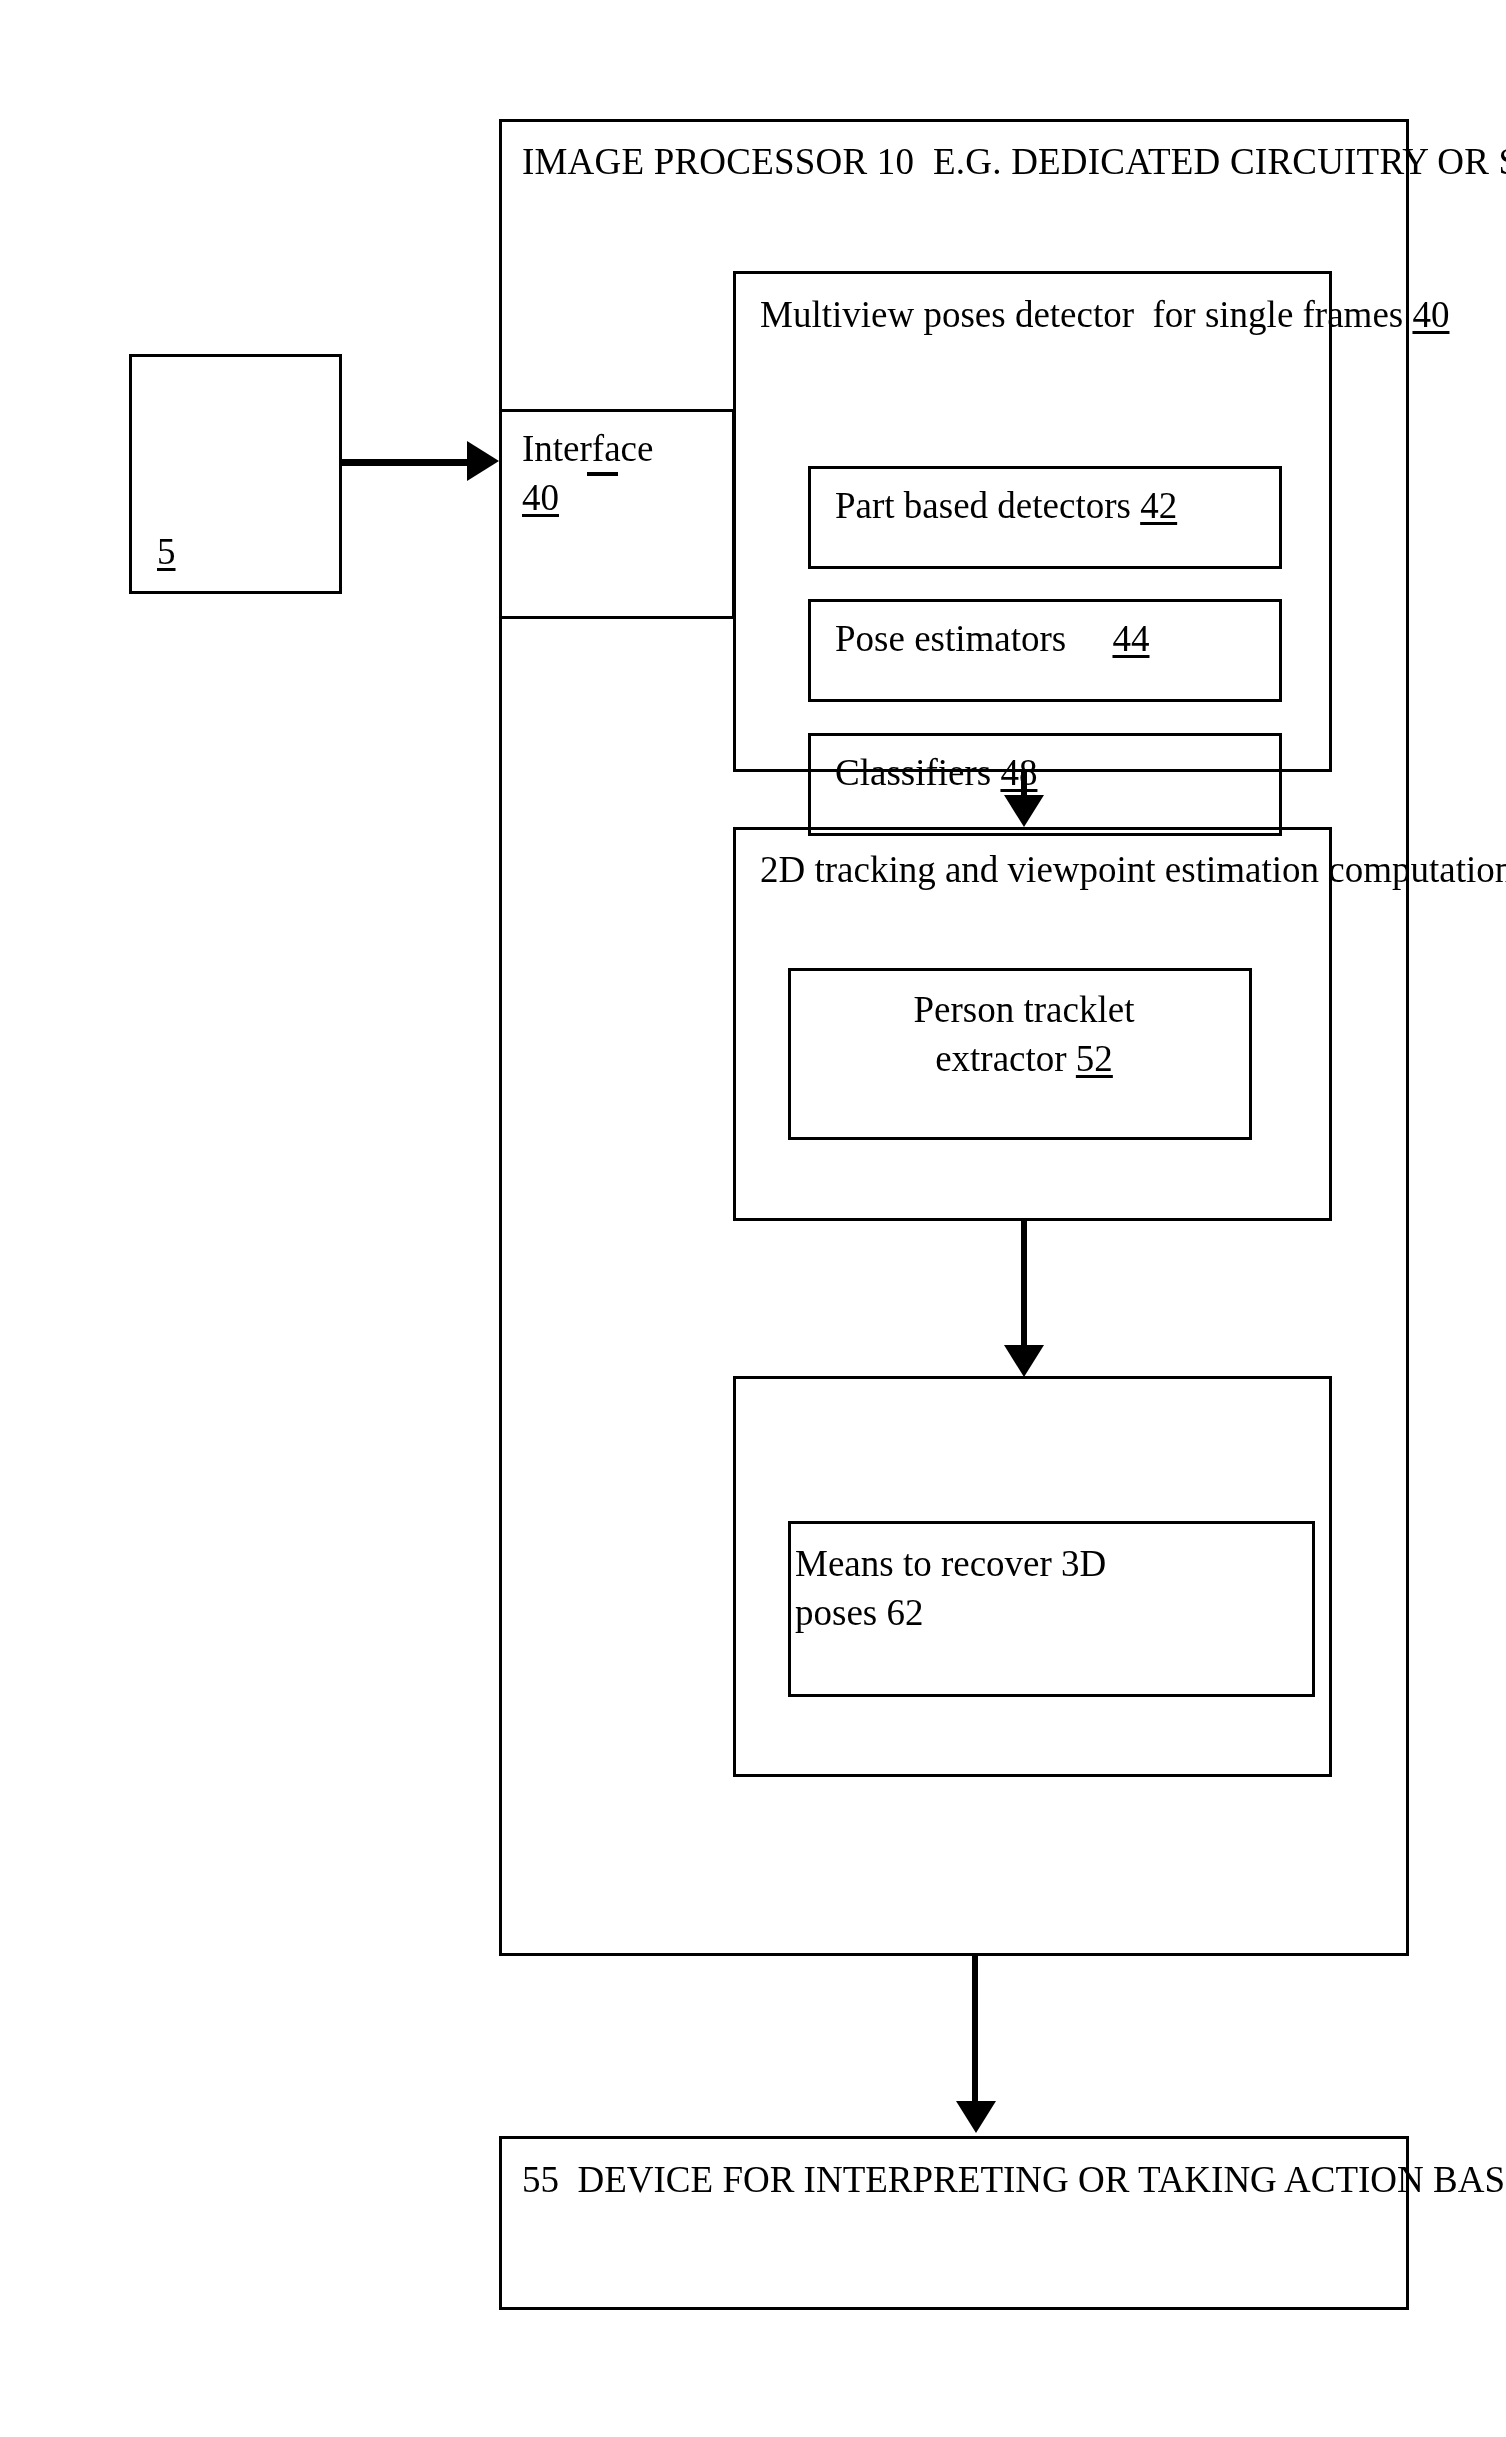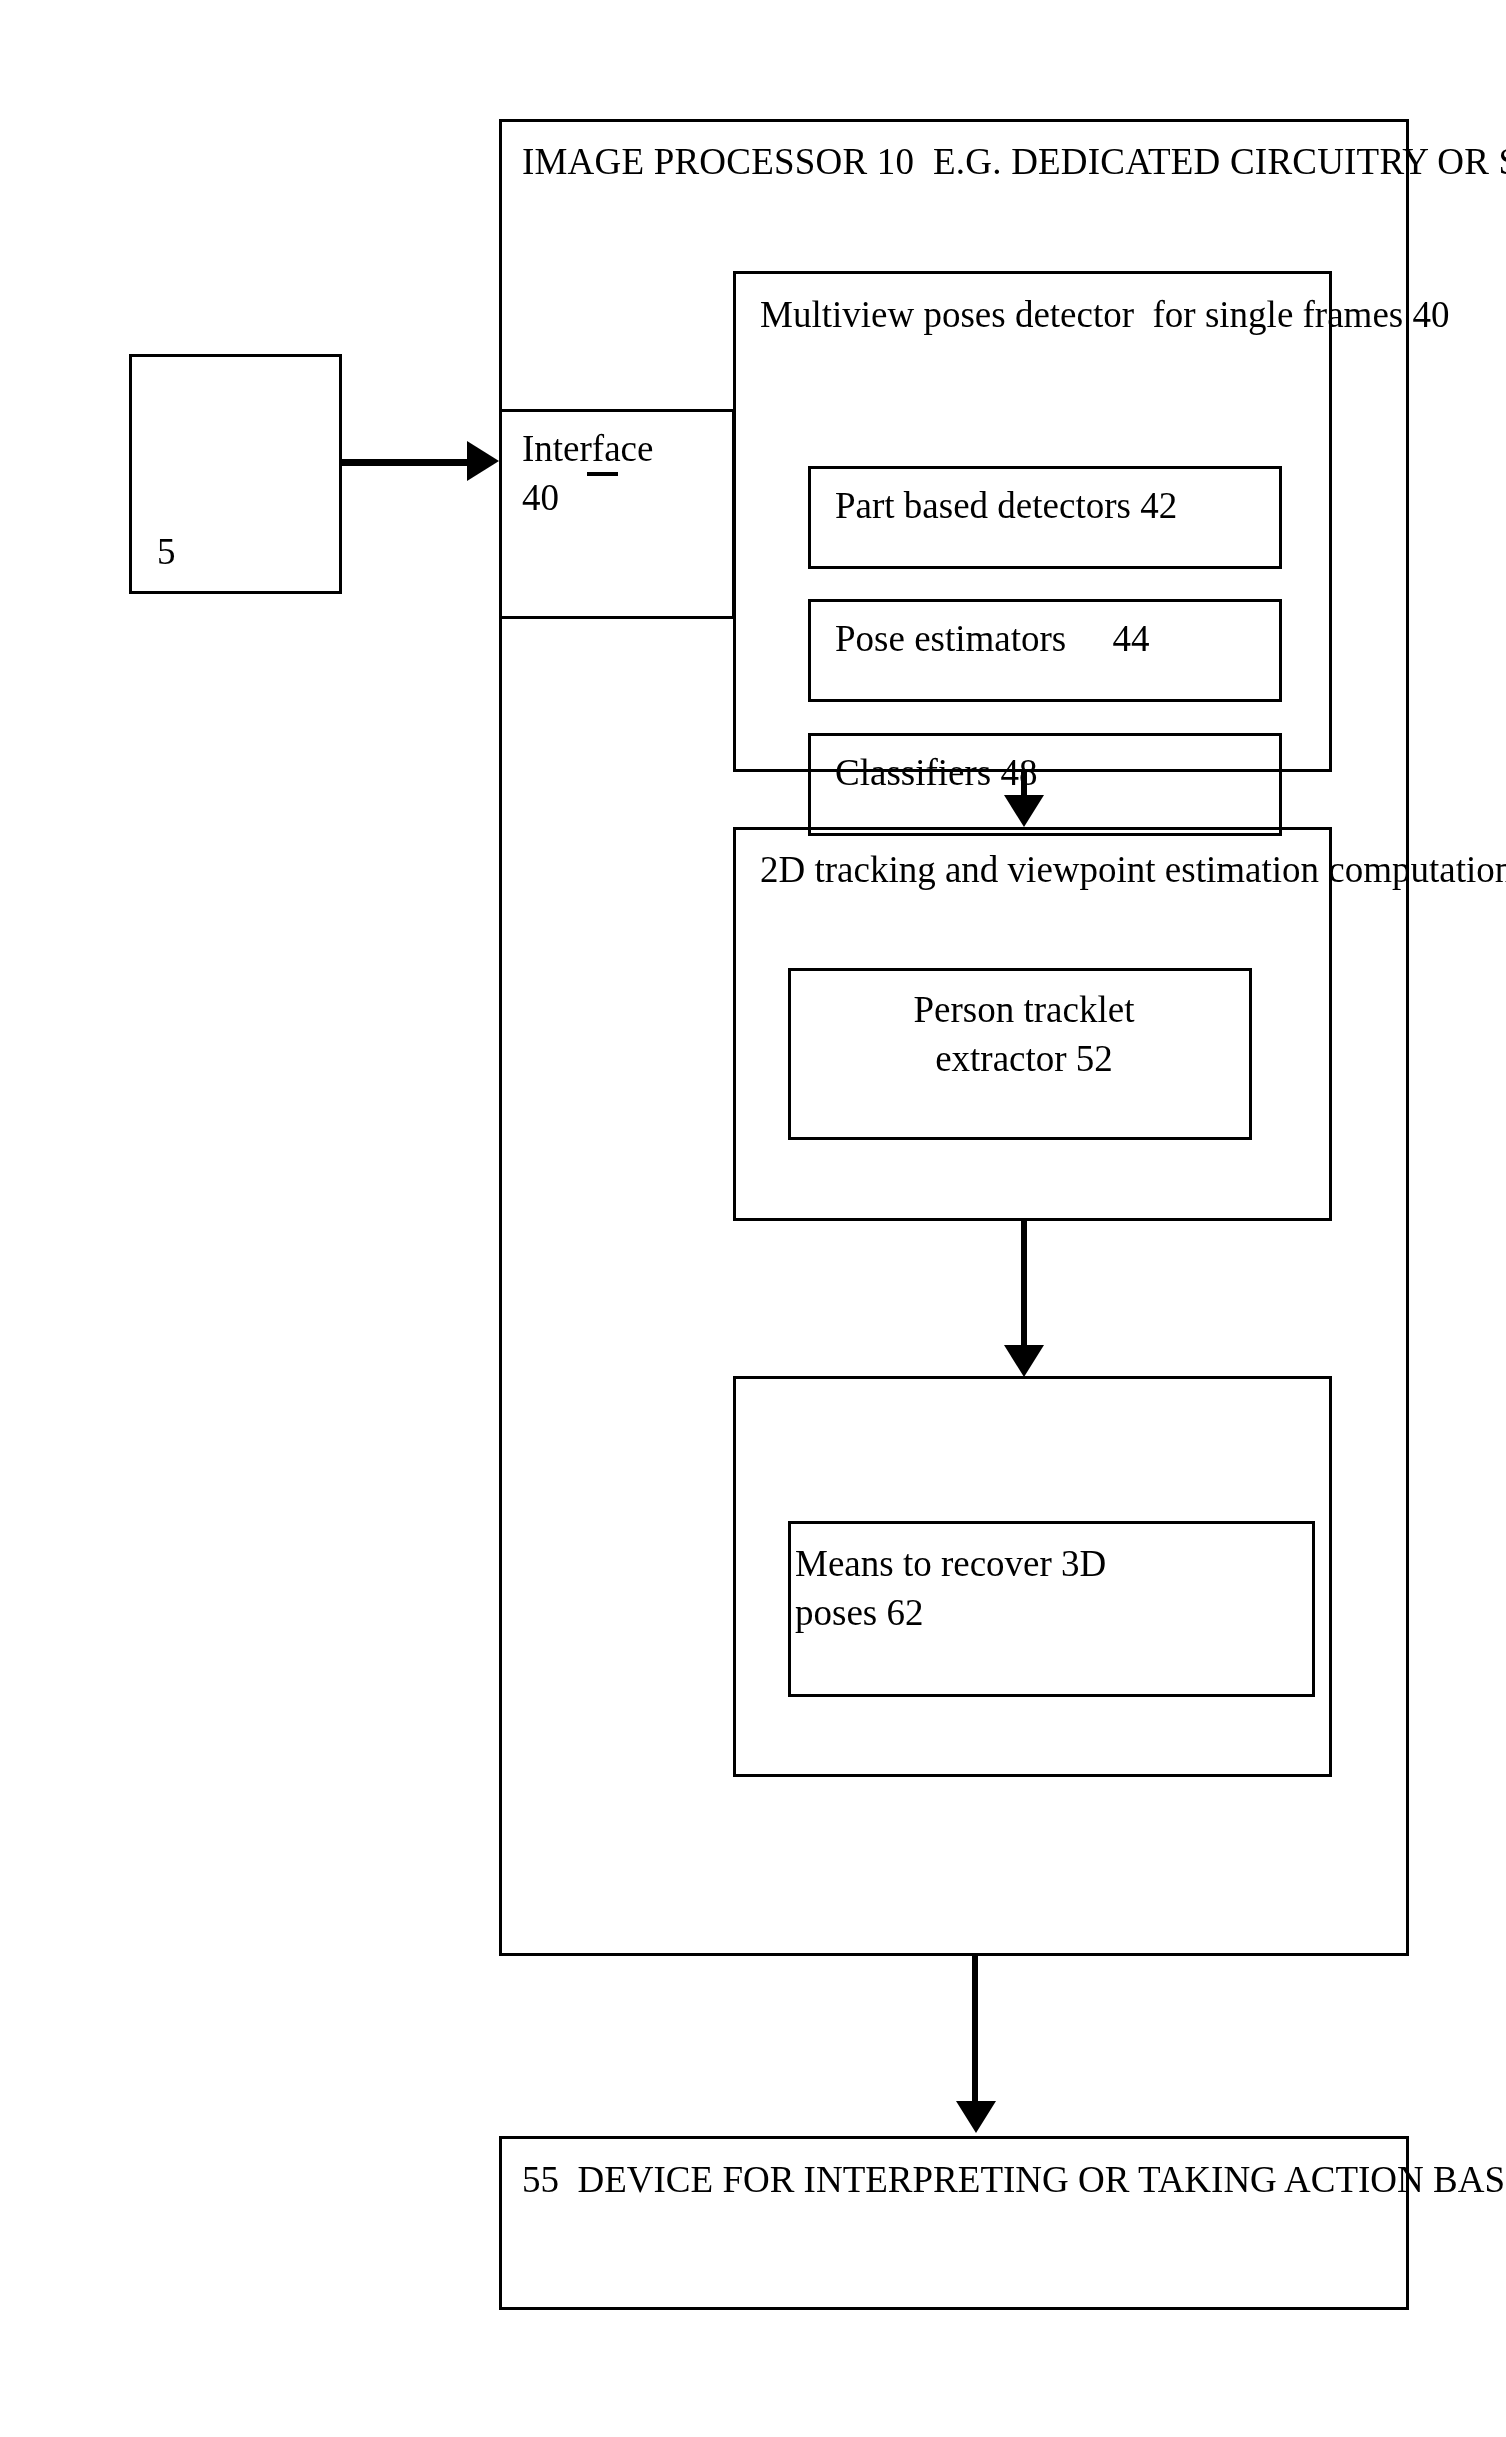--- a/index.html
+++ b/index.html
@@ -20,21 +20,21 @@
     position: absolute;
     box-sizing: border-box;
     border: 3.7px solid #000000;
     background: transparent;
   }
   .txt {
     position: absolute;
     color: #000000;
     white-space: pre;
   }
-  .u { text-underline-offset: 0.10em; }
+  .u { text-decoration: underline; text-underline-offset: 0.10em; }
   .line {
     position: absolute;
     background: #000000;
   }
   .arrow-down {
     position: absolute;
     width: 0;
     height: 0;
     border-left: 20.4px solid transparent;
     border-right: 20.4px solid transparent;

